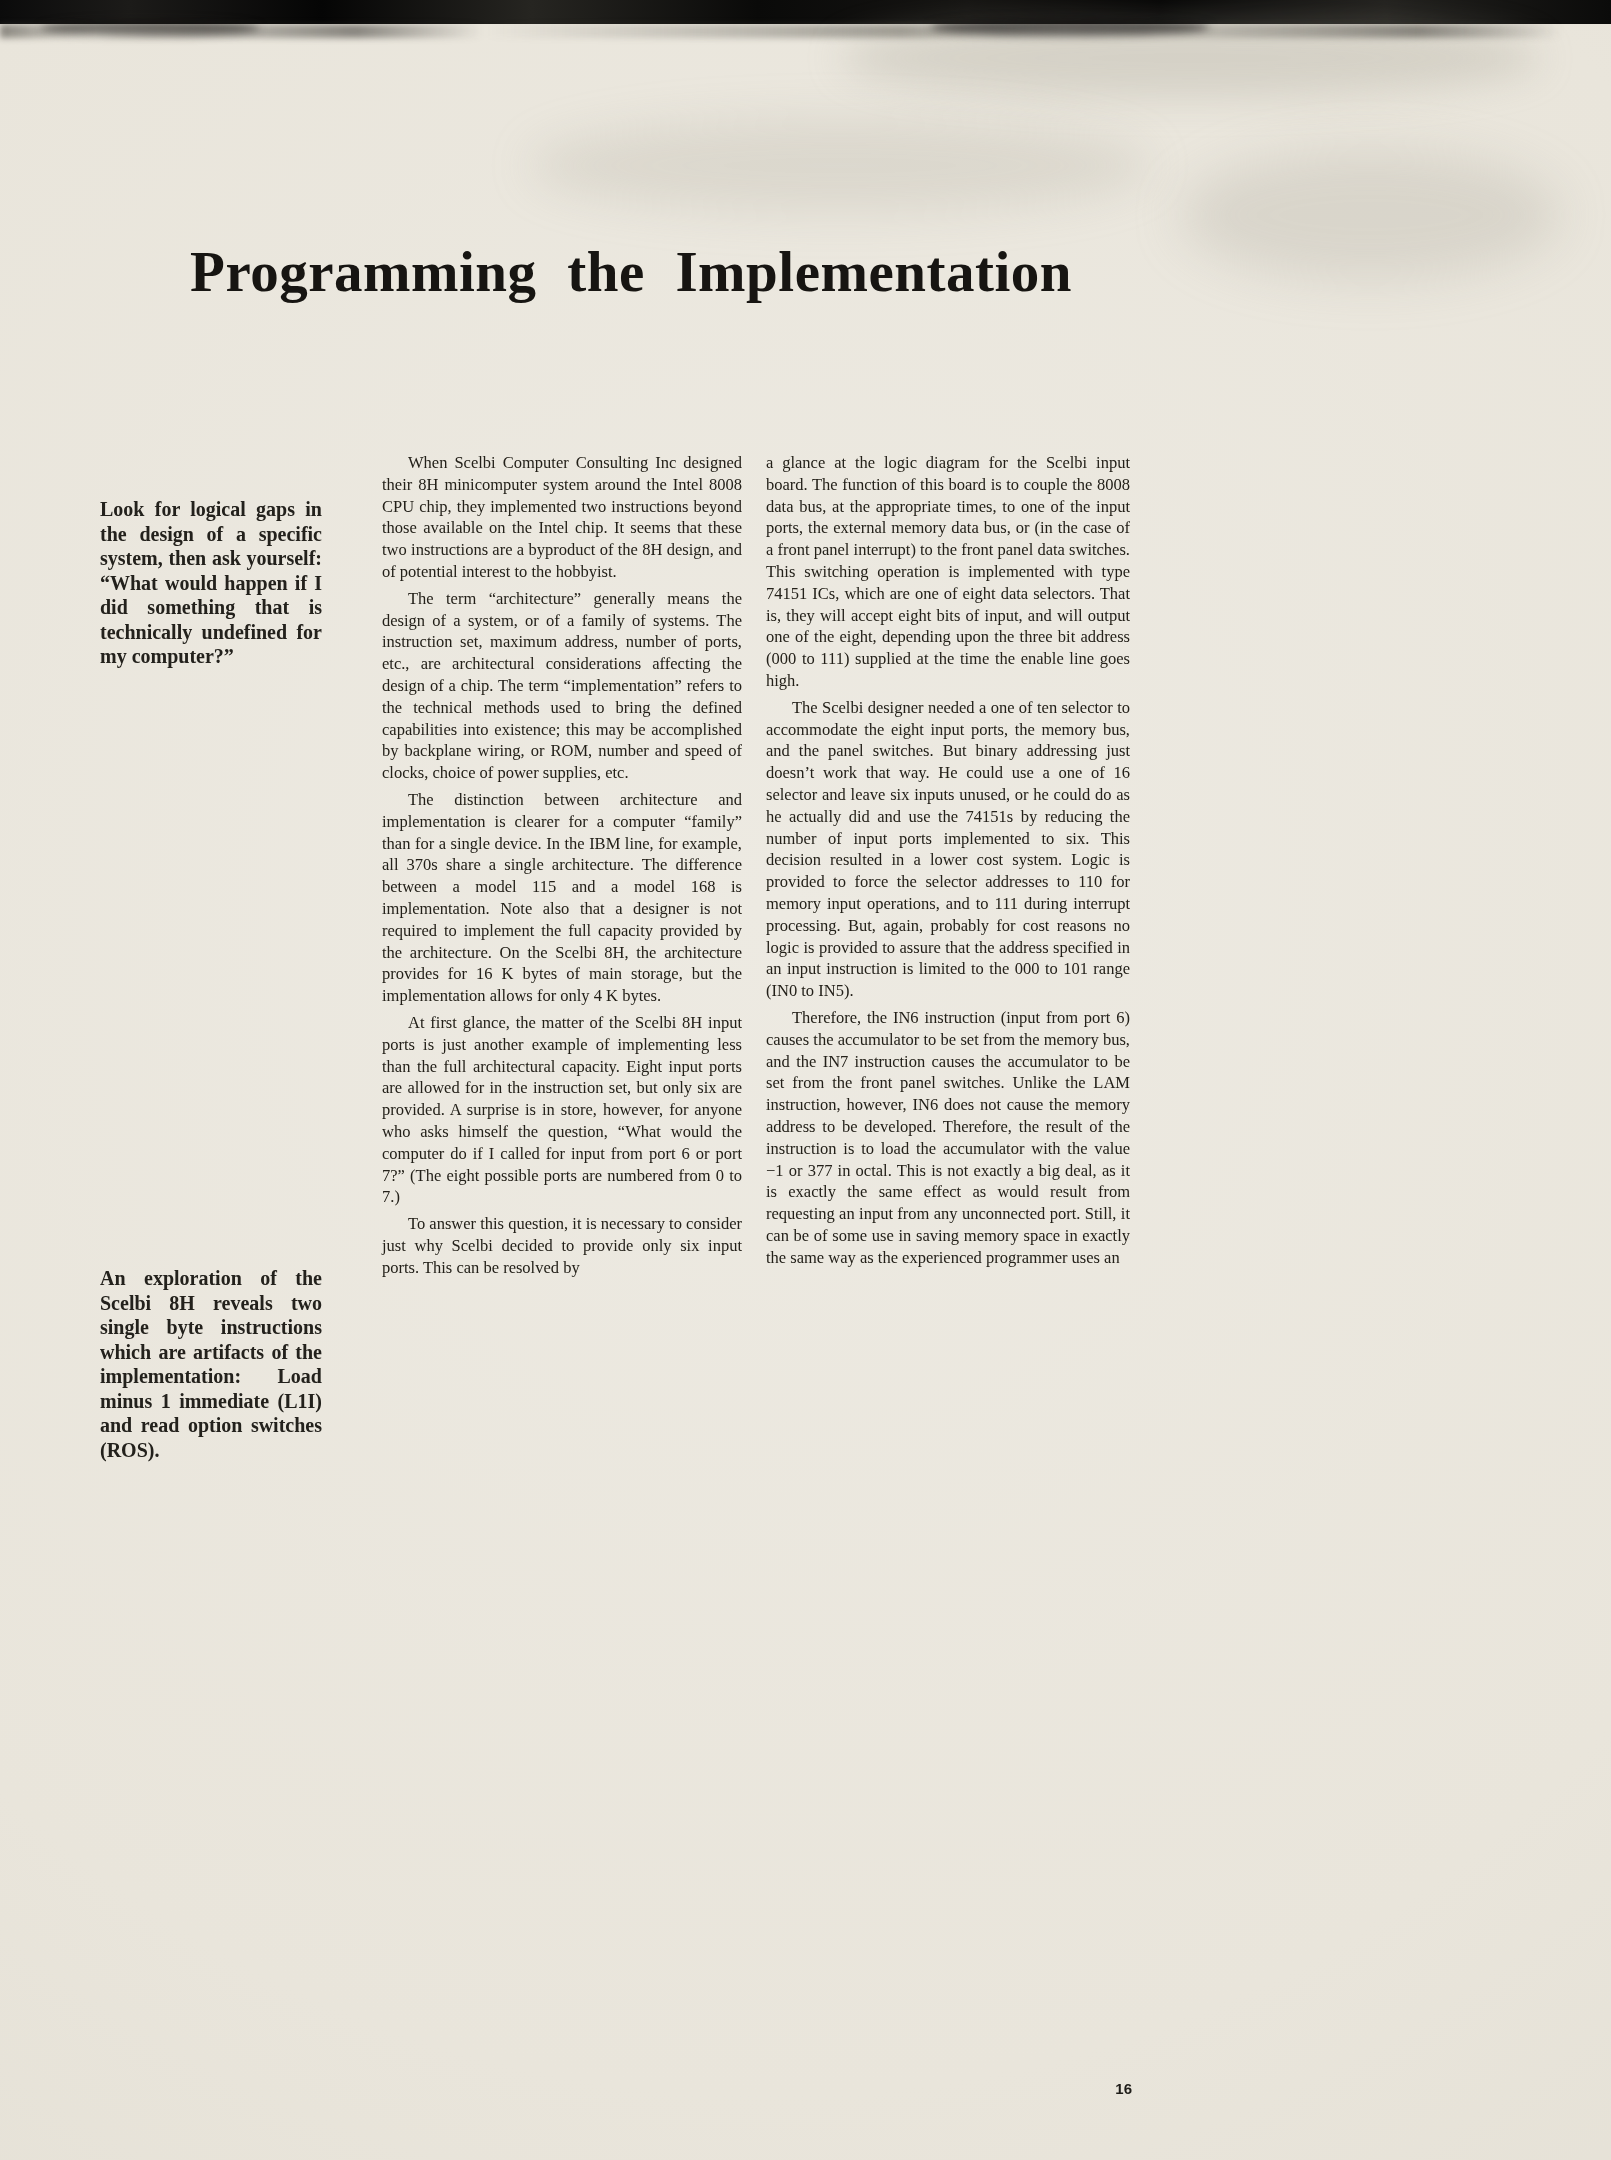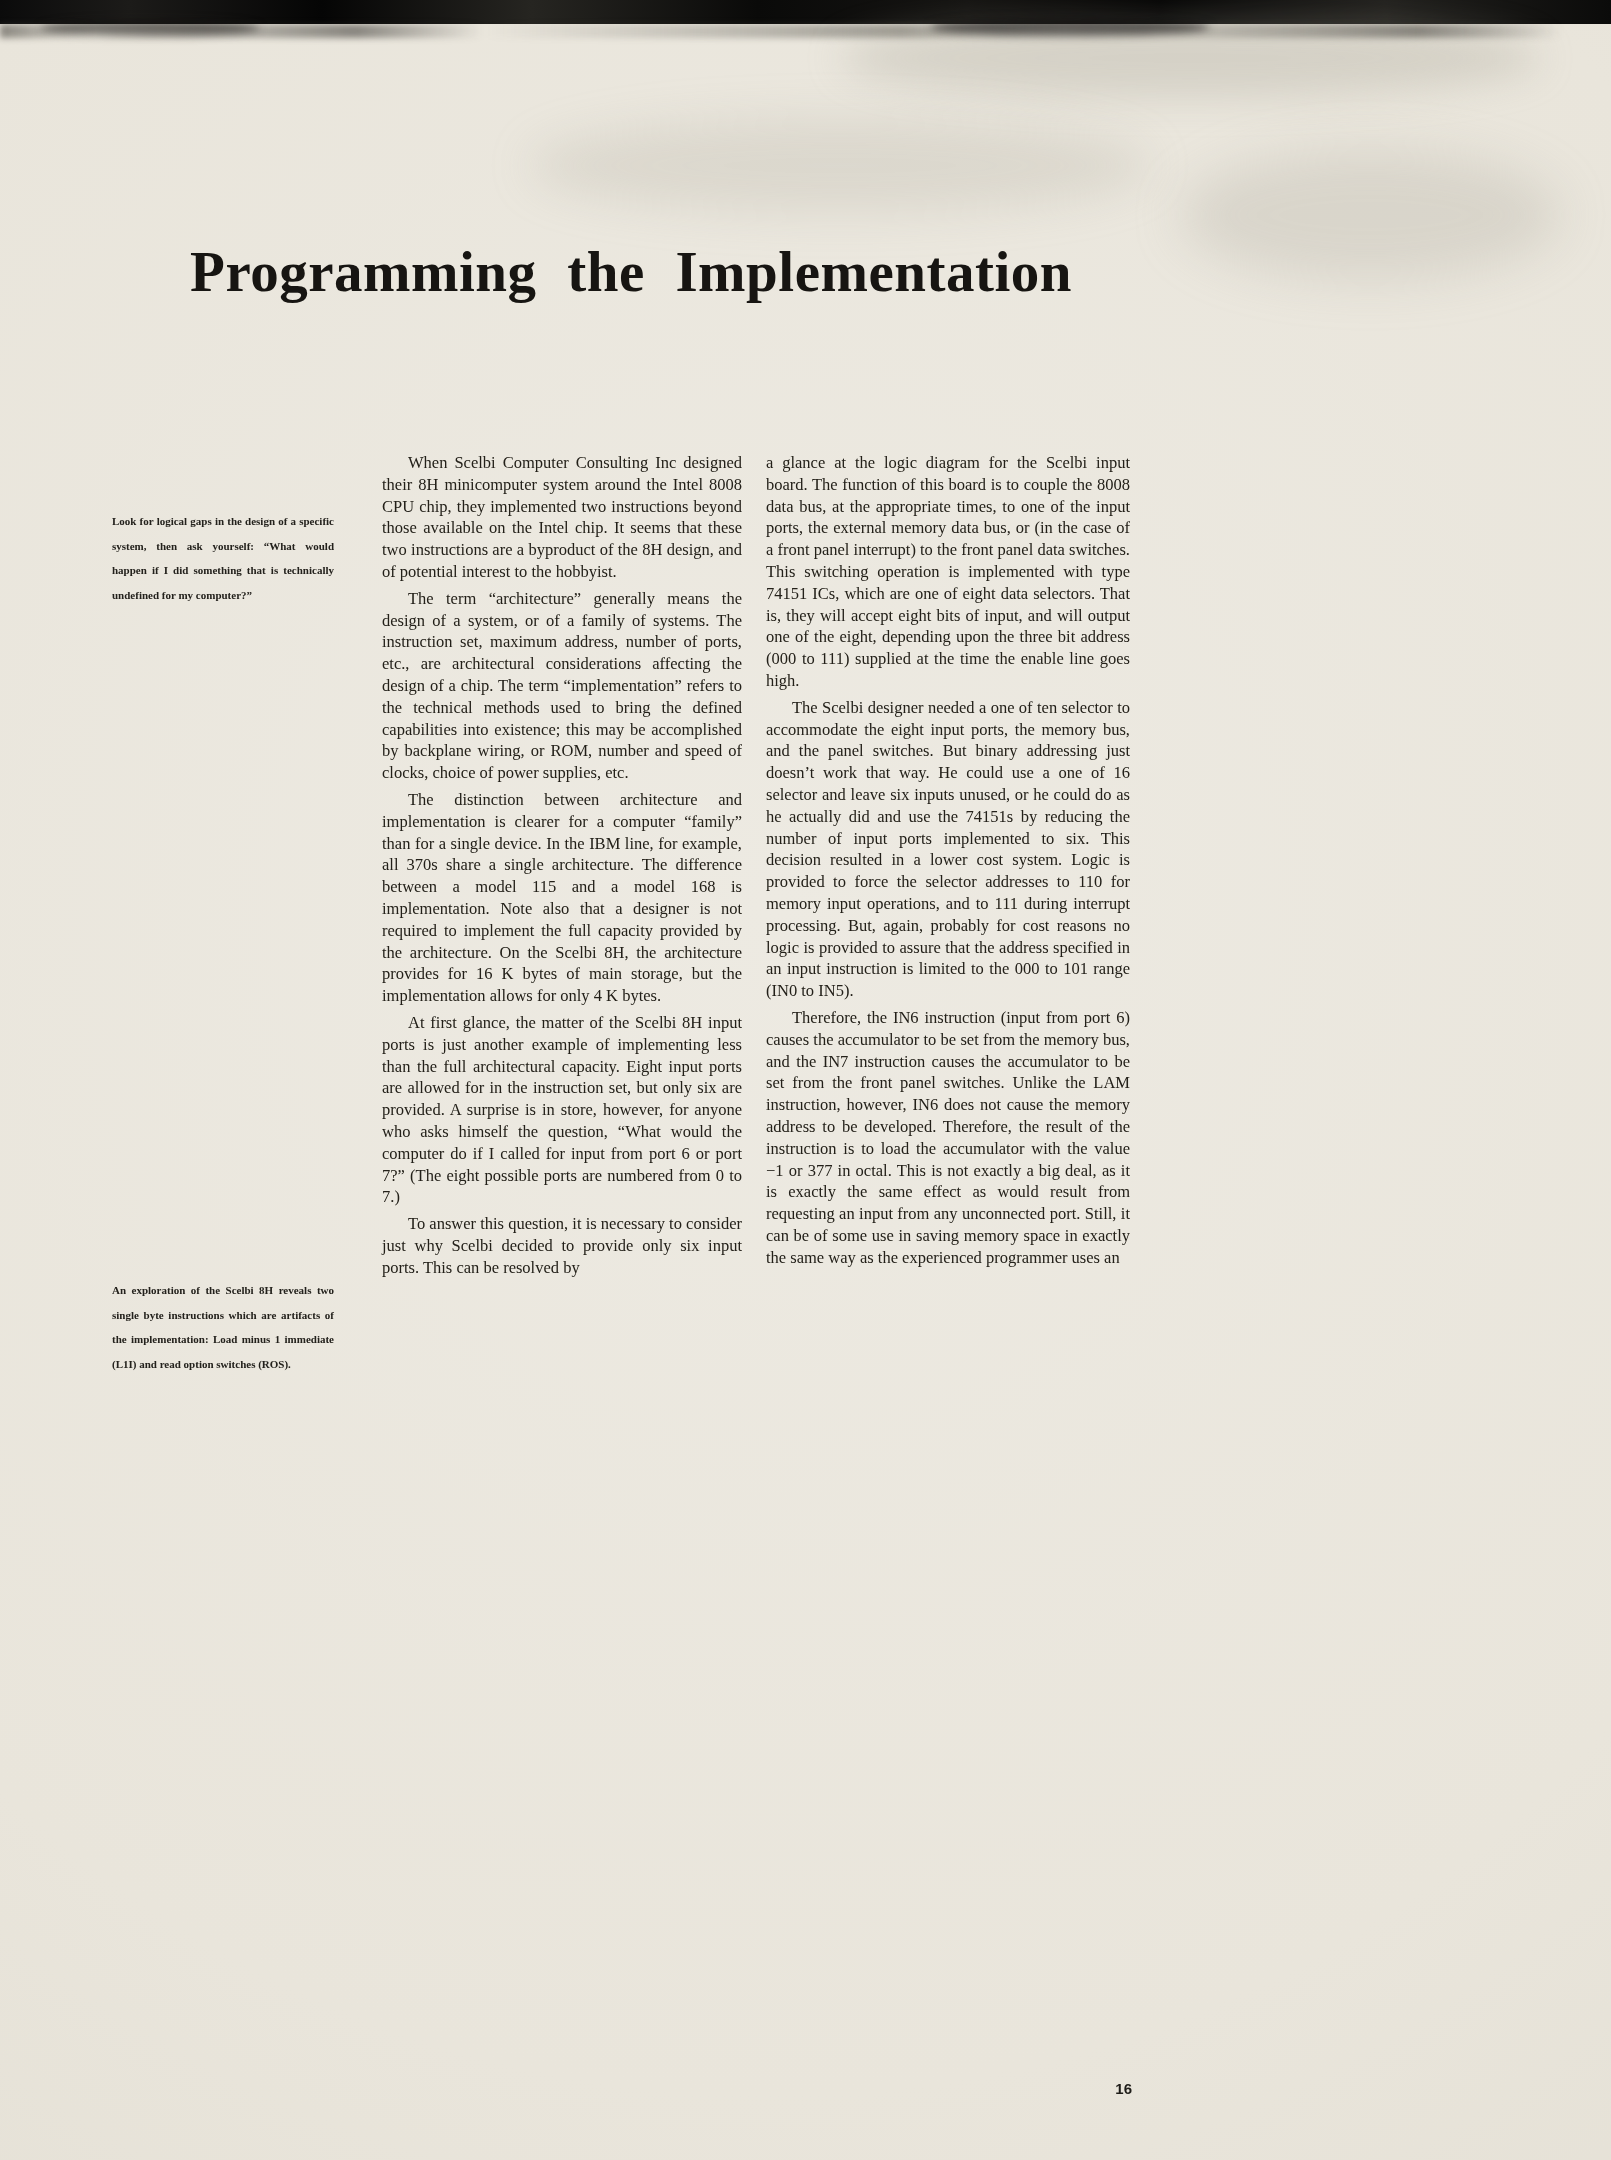--- a/index.html
+++ b/index.html
@@ -67,24 +67,24 @@
   
   .col-left {
     position: absolute;
     left: 100px; top: 0;
     width: 222px; height: 2160px;
   }
   .pullquote {
     position: absolute;
     left: 0;
     width: 222px;
-    margin: 12px;
+    margin: 0;
     font-family: "Liberation Serif", serif;
     font-weight: 700;
-    font-size: 11px;
+    font-size: 20px;
     line-height: 24.5px;
     text-align: justify;
     color: #23211c;
   }
   .pq1 { top: 497px; }
   .pq2 { top: 1266px; }
 
   .author {
     position: absolute;
     left: 0; top: 872px;

